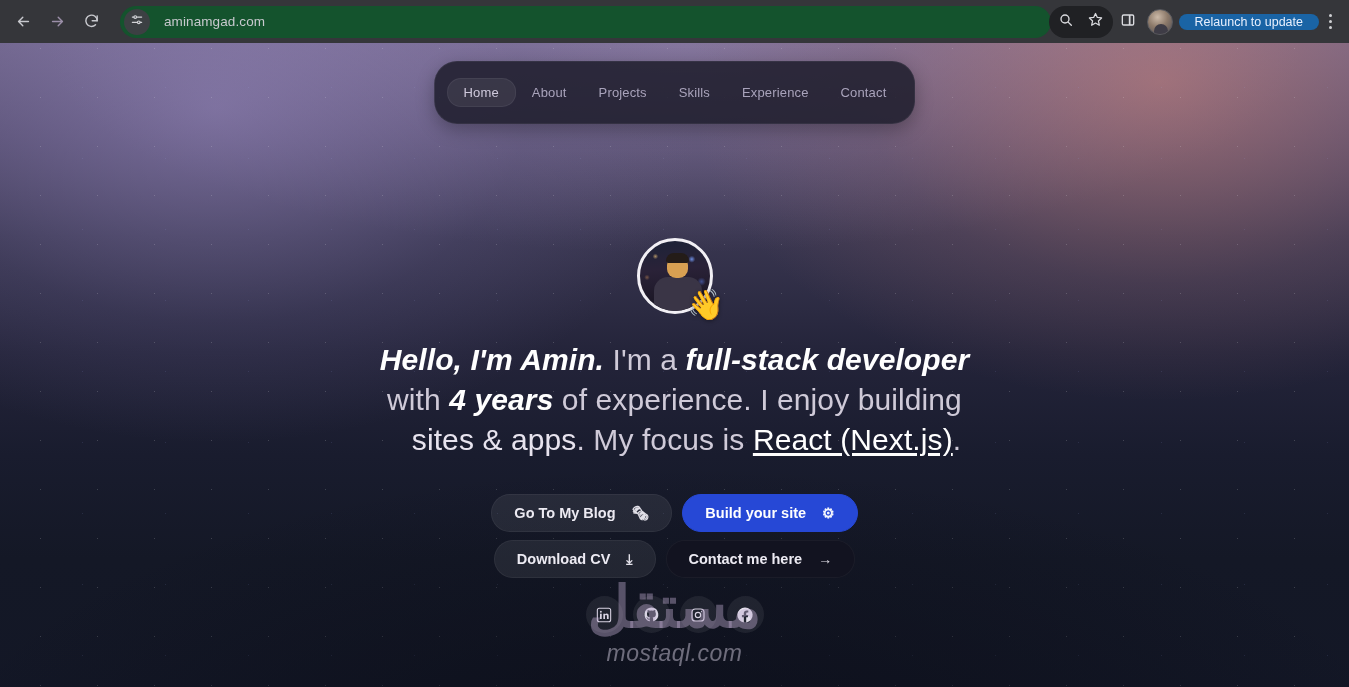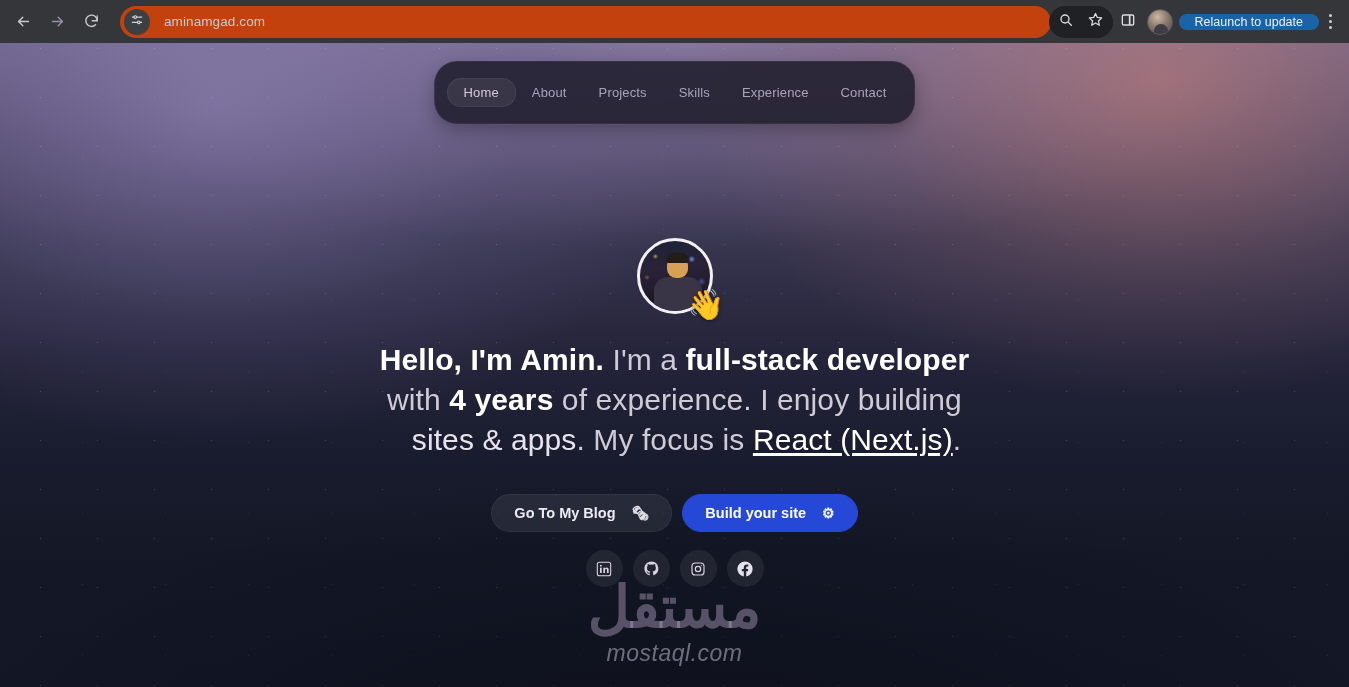--- a/index.html
+++ b/index.html
@@ -23,21 +23,21 @@
     width: 34px; height: 34px;
     display: flex; align-items: center; justify-content: center;
     border-radius: 50%;
     flex: none;
   }
   .nav-btn svg { display: block; }
   .omnibox {
     flex: 1 1 auto;
     height: 32px;
     margin: 0 8px 0 12px;
-    background: #c2410c;
+    background: #14532d;
     border-radius: 16px;
     display: flex; align-items: center;
     padding-left: 4px;
     min-width: 0;
   }
   .site-settings {
     width: 26px; height: 26px;
     border-radius: 50%;
     background: #3c4043;
     display: flex; align-items: center; justify-content: center;
@@ -215,21 +215,21 @@
   .headline {
     margin-top: 26px;
     width: 640px;
     text-align: center;
     font-size: 30px;
     line-height: 40px;
     color: #cfcad8;
     font-weight: 400;
     letter-spacing: .1px;
   }
-  .headline b { color: #ffffff; font-weight: 700; }
+  .headline b { color: #ffffff; font-weight: 700; font-style: italic; }
   .headline .em { color: #e7e3ee; font-weight: 400; margin-left: 24px; }
   .headline .link {
     color: #ffffff;
     font-weight: 400;
     text-decoration: underline;
     text-underline-offset: 3px;
   }
 
   
   .cta-row {
@@ -421,20 +421,30 @@
         <div class="btn btn-ghost">
           <span>Go To My Blog</span>
           <span class="glyph">🗞</span>
         </div>
         <div class="btn btn-primary">
           <span>Build your site</span>
           <span class="glyph">⚙</span>
         </div>
       </div>
 
+      <div class="cta-row second">
+        <div class="btn btn-ghost">
+          <span>Download CV</span>
+          <span class="glyph">⤓</span>
+        </div>
+        <div class="btn btn-dark">
+          <span>Contact me here</span>
+          <span class="glyph">→</span>
+        </div>
+      </div>
 
       <div class="socials">
         <div class="social">
           <span>
             <svg width="16" height="16" viewBox="0 0 24 24" fill="#d9d4e4">
               <rect x="2" y="2" width="20" height="20" rx="3" fill="none" stroke="#d9d4e4" stroke-width="1.6"></rect>
               <rect x="6" y="10" width="2.6" height="8"></rect>
               <circle cx="7.3" cy="7.2" r="1.4"></circle>
               <path d="M11 18v-8h2.5v1.1c.5-.8 1.4-1.3 2.5-1.3 1.9 0 3 1.2 3 3.4V18h-2.6v-4.3c0-1.1-.4-1.8-1.4-1.8s-1.5.7-1.5 1.8V18z"></path>
             </svg>

